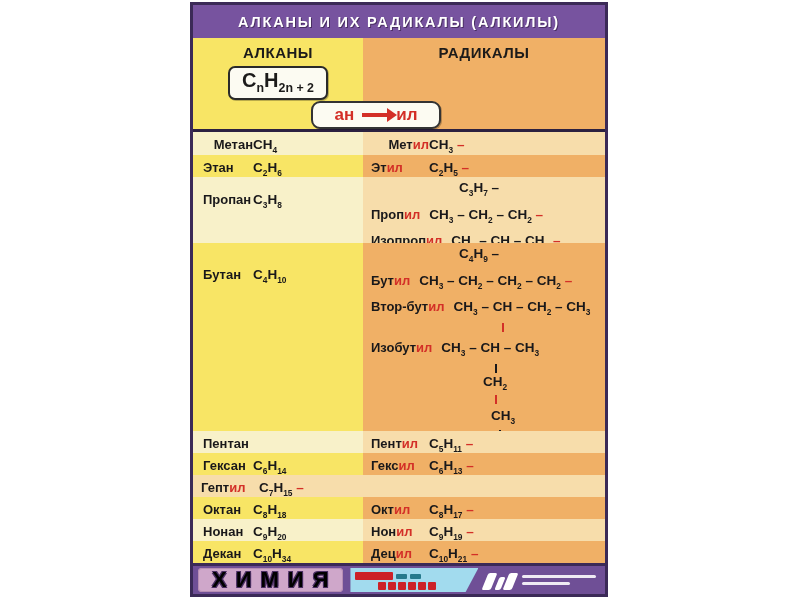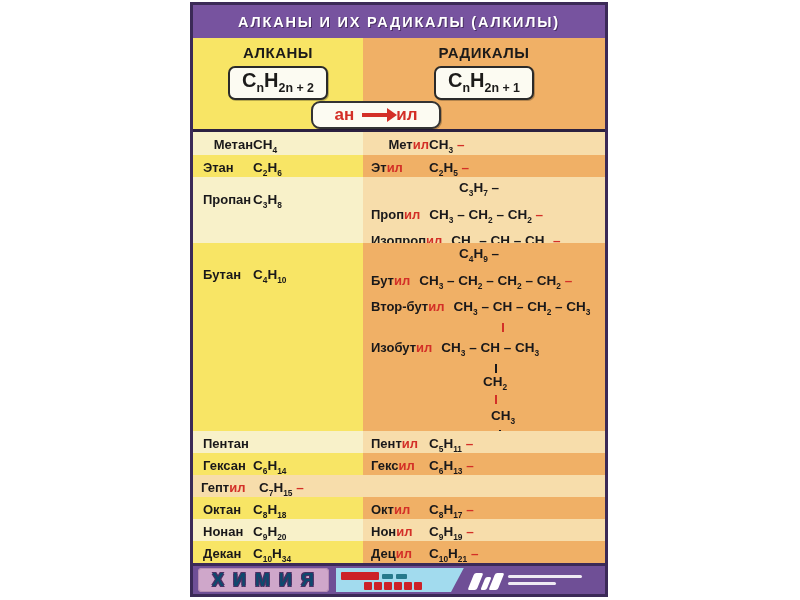--- a/index.html
+++ b/index.html
@@ -42,21 +42,21 @@
   .nm{margin-right:9px;}
   .rd{color:#d32f27;}
   .vbar{width:2px;height:9px;background:#19181a;flex-shrink:0;}
   .vbar.redbar{background:#d32f27;}
   .gap{flex-shrink:0;}
   
   .footer{height:31px;flex-shrink:0;background:#6f4f96;border-top:3px solid #3b2a57;display:flex;align-items:center;
           padding:0 5px;gap:7px;box-sizing:border-box;}
   .chem-panel{background:#cfa7ca;border-radius:4px;height:24px;display:flex;align-items:center;
               padding:0 6px 0 14px;box-shadow:inset 0 0 0 1px #b78eb4;}
-  .chem-word{font-size:18px;font-weight:bold;color:#0c4a6e;letter-spacing:9px;
+  .chem-word{font-size:22px;font-weight:bold;color:#000000;letter-spacing:9px;
              text-shadow:-1px -1px 0 #4a2f63,1px -1px 0 #4a2f63,-1px 1px 0 #4a2f63,1px 1px 0 #4a2f63;}
   .pub-box{position:relative;width:128px;height:24px;background:#a2dbee;
            clip-path:polygon(0 0,100% 0,90% 100%,0 100%);}
   .pub-r1{position:absolute;left:5px;top:4px;display:flex;gap:3px;align-items:center;}
   .pub-r1 .b1{width:38px;height:8px;background:#cc2127;border-radius:1px;}
   .pub-r1 .b2{width:11px;height:5px;background:#26798c;border-radius:1px;}
   .pub-r2{position:absolute;left:28px;top:14px;display:flex;gap:2px;}
   .pub-r2 .sq{width:8px;height:8px;background:#cc2127;border-radius:1px;}
   .sig{display:flex;gap:3px;align-items:flex-end;height:20px;}
   .sig span{display:inline-block;background:#fff;border-radius:2px;transform:skewX(-22deg);}
@@ -75,21 +75,20 @@
       <span>АЛКАНЫ И ИХ РАДИКАЛЫ (АЛКИЛЫ)</span>
     </div>
 
     <div class="header-zone">
       <div class="hz hz-left">
         <div class="col-head">АЛКАНЫ</div>
         <div class="fbox">C<sub>n</sub>H<sub>2n + 2</sub></div>
       </div>
       <div class="hz hz-right">
         <div class="col-head">РАДИКАЛЫ</div>
-        <div class="fbox">C<sub>n</sub>H<sub>2n + 1</sub></div>
       </div>
       <div class="suffix-box">
         <span>ан</span>
         <span class="arrow"></span>
         <span>ил</span>
       </div>
     </div>
 
     <div class="sep"></div>
 

